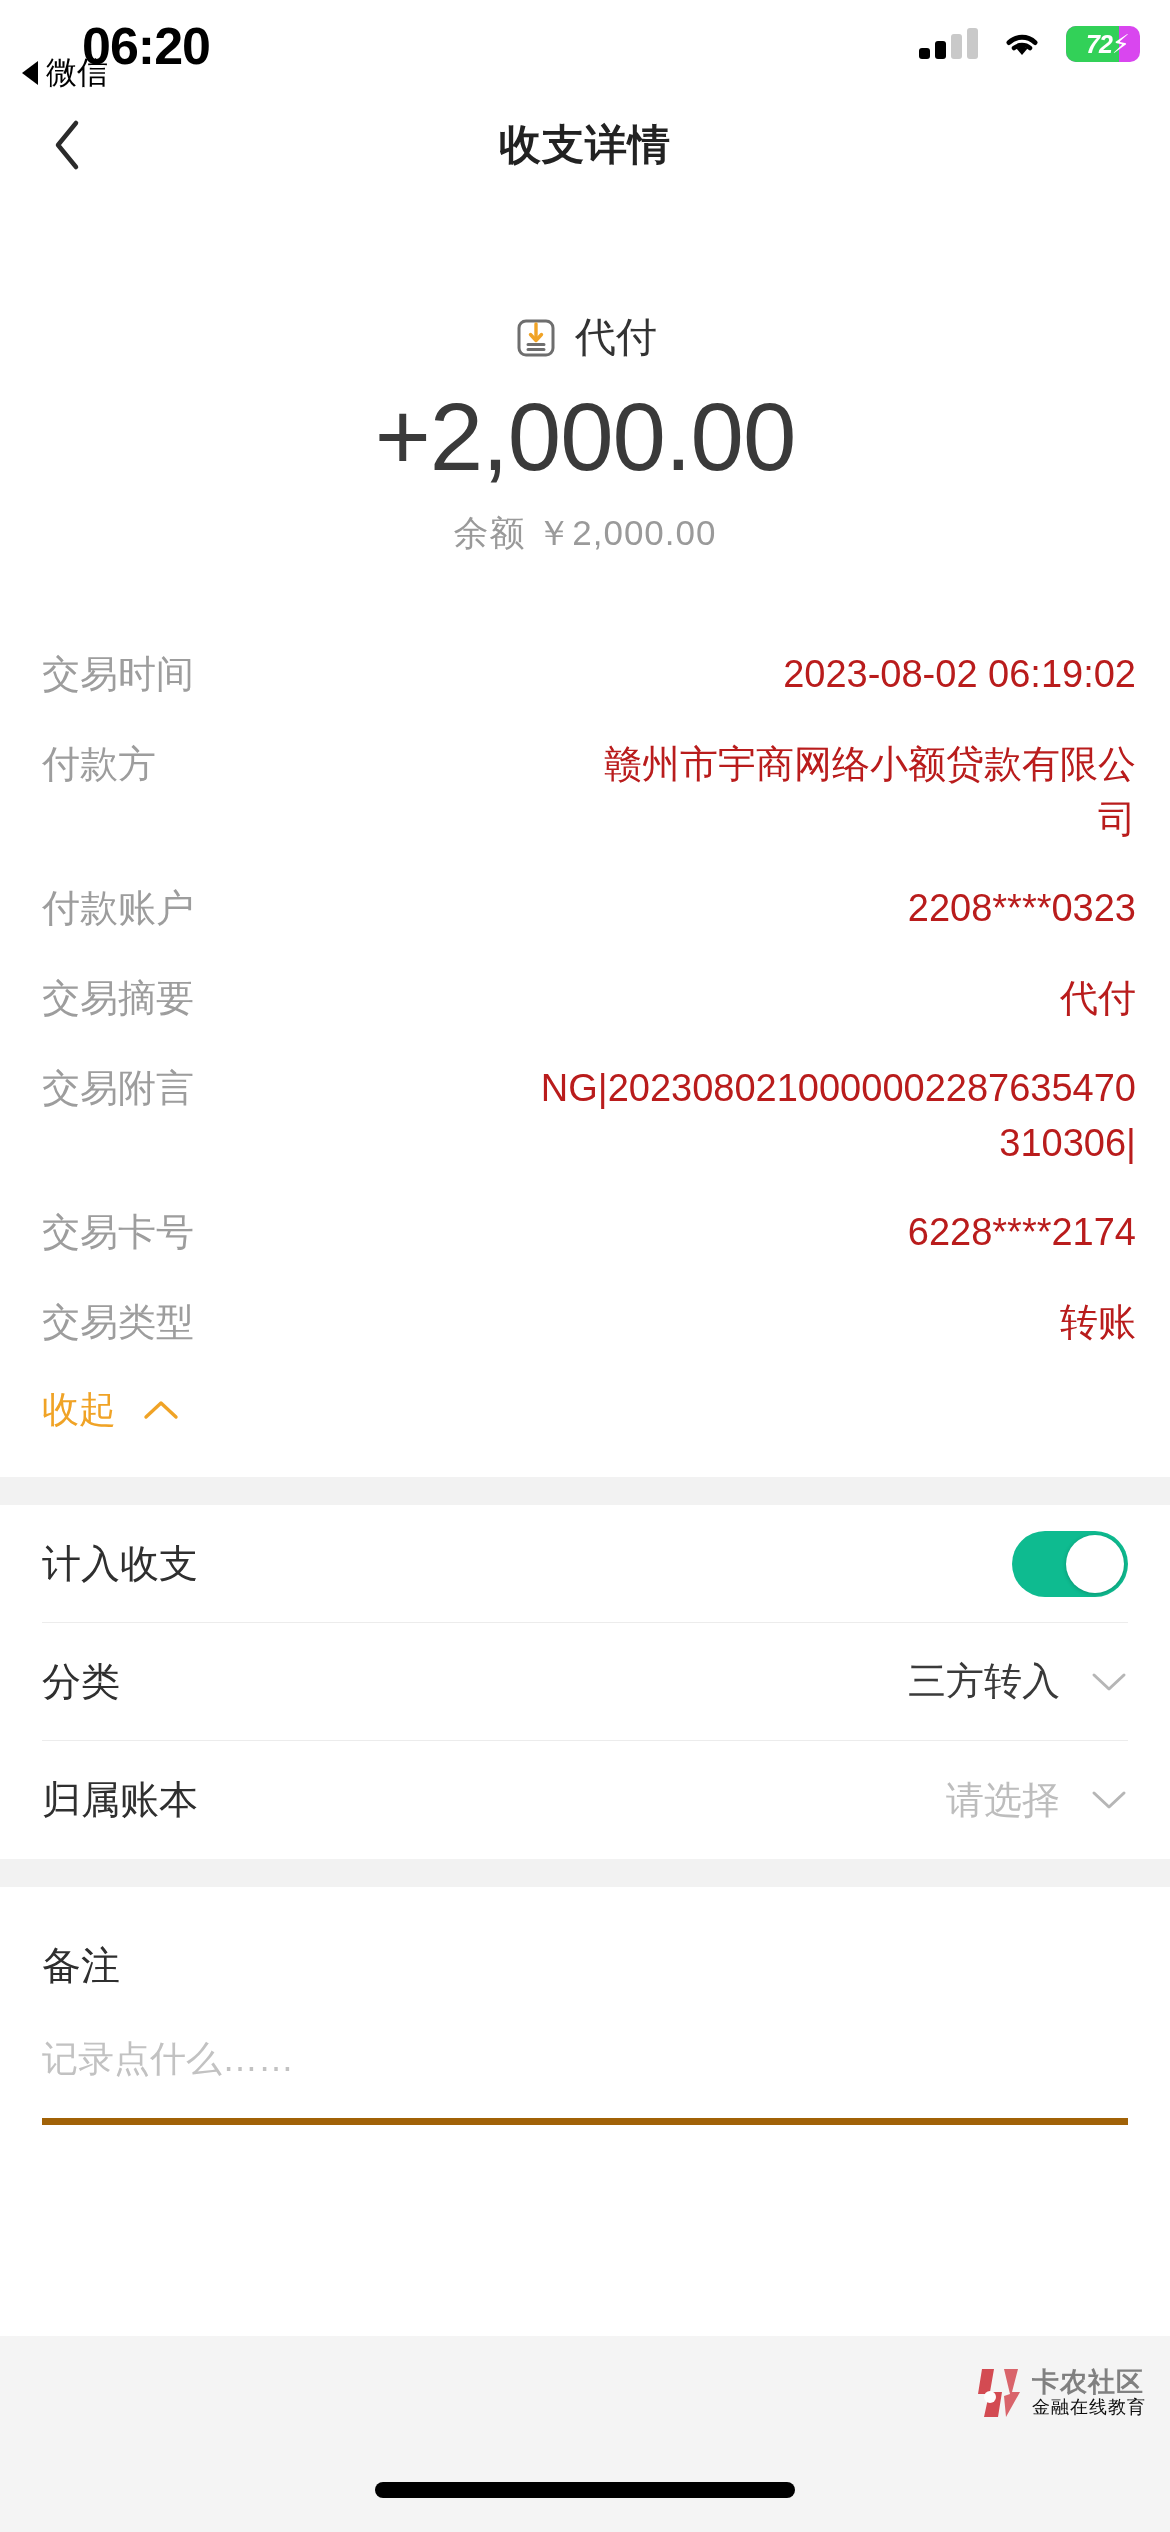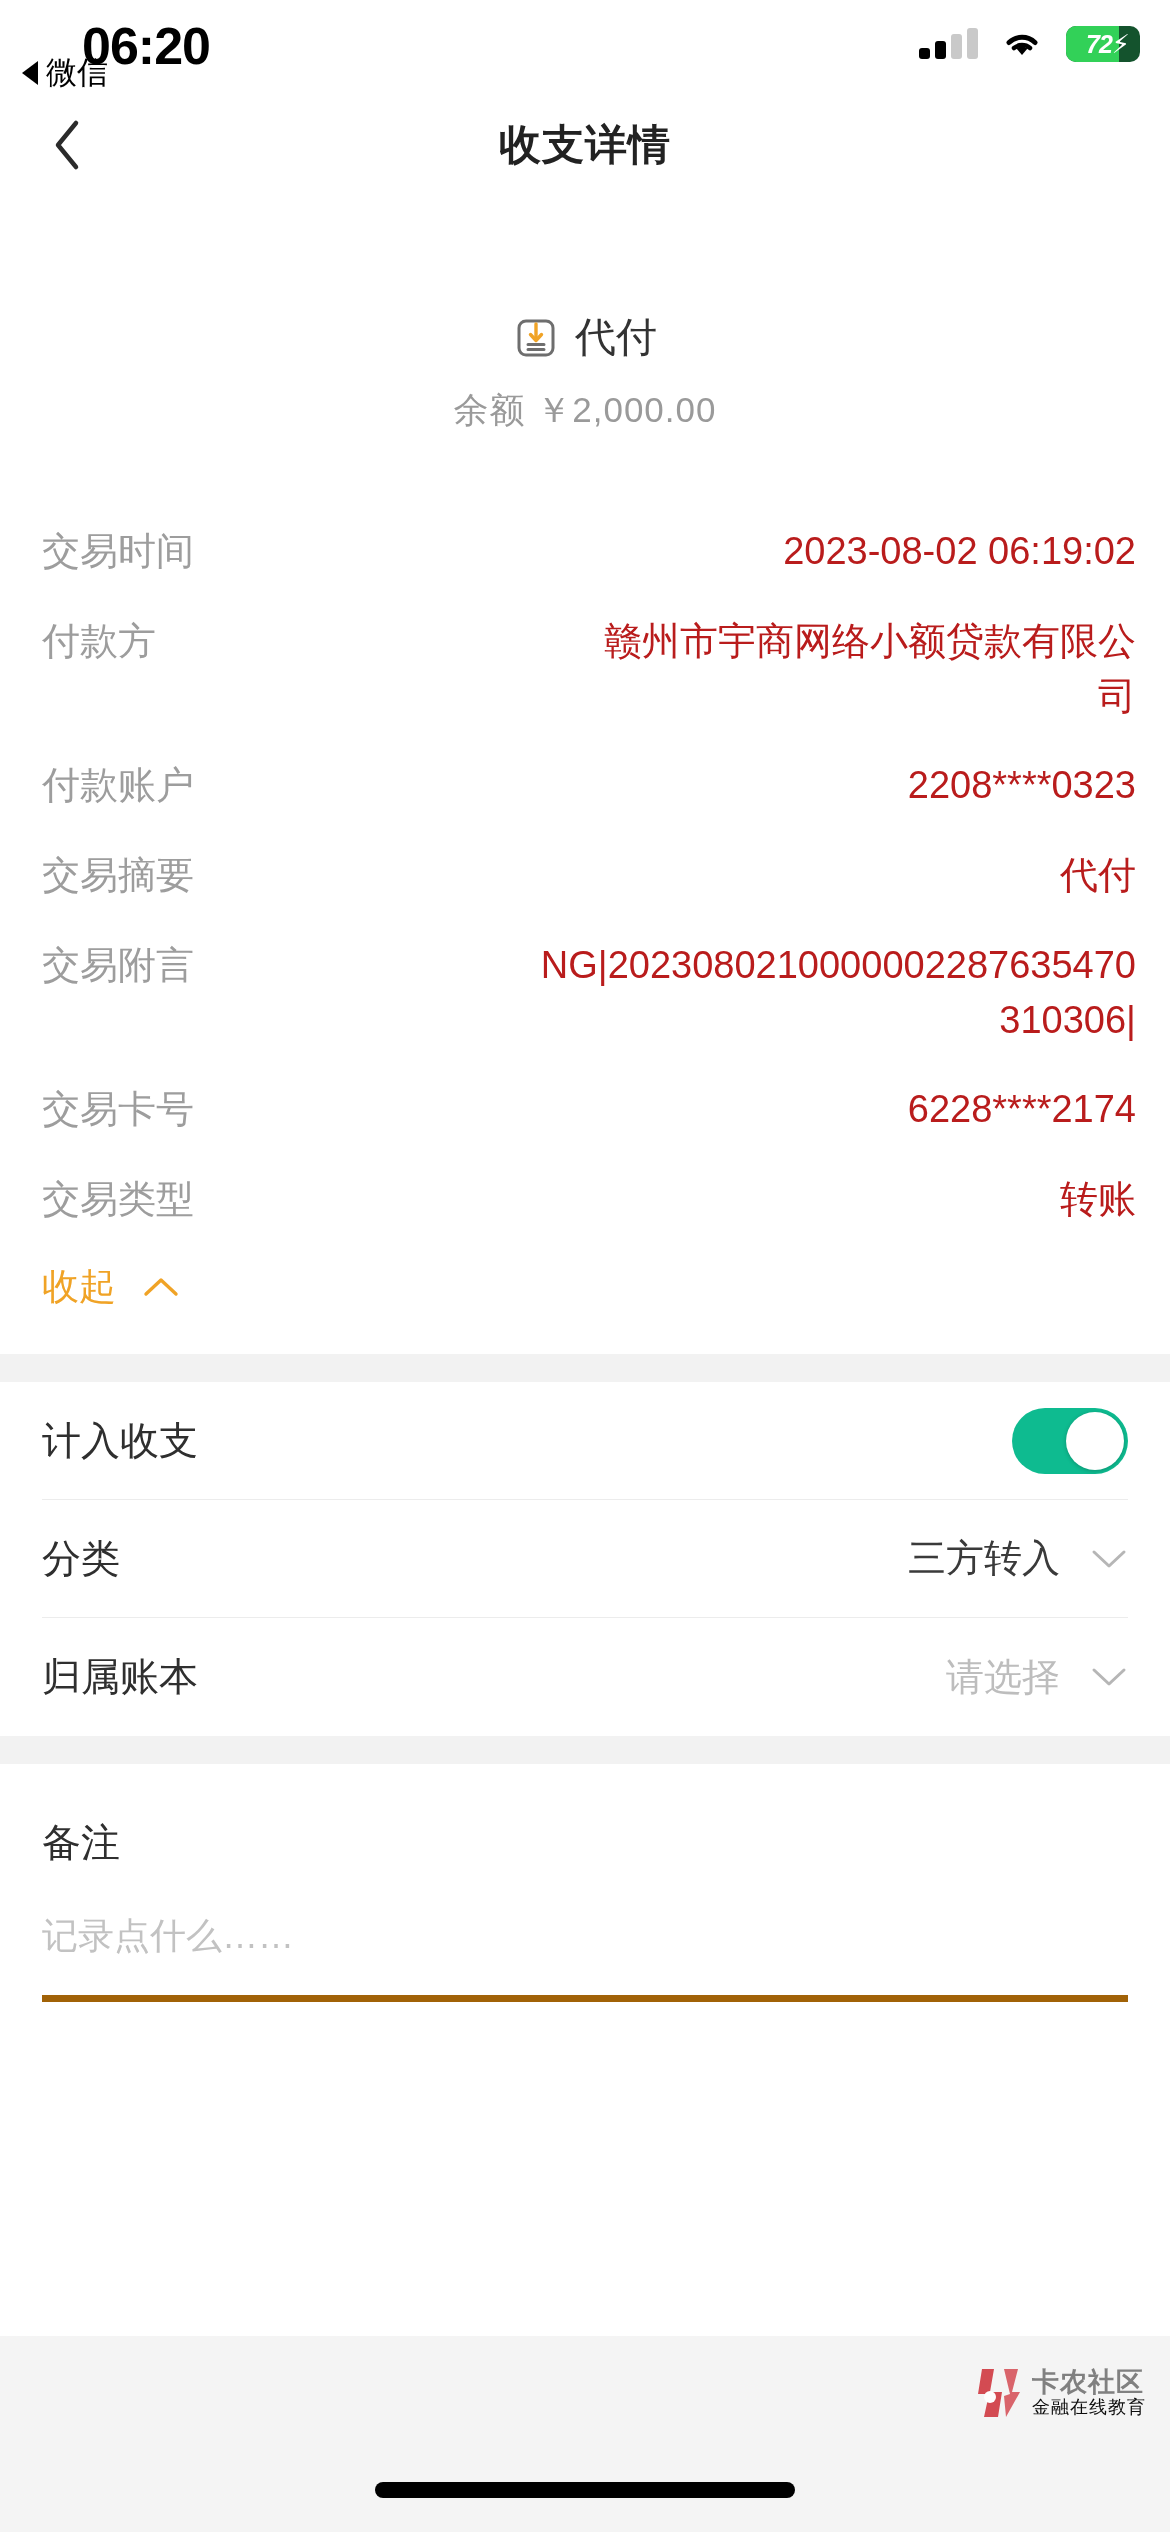--- a/index.html
+++ b/index.html
@@ -38,21 +38,21 @@
   .sig i { display:block; width:11px; border-radius:3px; background:#000; }
   .sig i.b1 { height:11px; }
   .sig i.b2 { height:18px; }
   .sig i.b3 { height:25px; background:#c9c9c9; }
   .sig i.b4 { height:31px; background:#c9c9c9; }
   .wifi { width:40px; height:30px; }
   .battery {
     position:relative;
     width:74px; height:36px;
     border-radius:10px;
-    background:#14532d;
+    background:#d946ef;
     overflow:hidden;
     display:flex; align-items:center;
   }
   .battery .lvl {
     position:absolute; left:0; top:0; bottom:0;
     width:72%;
     background:#32d158;
   }
   .battery .pct {
     position:relative;
@@ -322,20 +322,21 @@
 <div class="amount-block">
   <div class="type-row">
     <svg class="type-icon" viewBox="0 0 46 46">
       <rect x="6" y="6" width="34" height="34" rx="7" fill="none" stroke="#6e6e6e" stroke-width="3"></rect>
       <path d="M23 9 L23 24" stroke="#f0a326" stroke-width="3.4" stroke-linecap="round"></path>
       <path d="M17.5 19.5 L23 25.5 L28.5 19.5" fill="none" stroke="#f0a326" stroke-width="3.4" stroke-linecap="round" stroke-linejoin="round"></path>
       <path d="M15 29.5 L31 29.5 M15 34.5 L31 34.5" stroke="#6e6e6e" stroke-width="3" stroke-linecap="round"></path>
     </svg>
     <span class="type-label">代付</span>
   </div>
+  <div class="amount">+2,000.00</div>
   <div class="balance">
     <span>余额</span>
     <span>￥2,000.00</span>
   </div>
 </div>
 
 <div class="details">
 
   <div class="drow">
     <span class="dlabel">交易时间</span>

